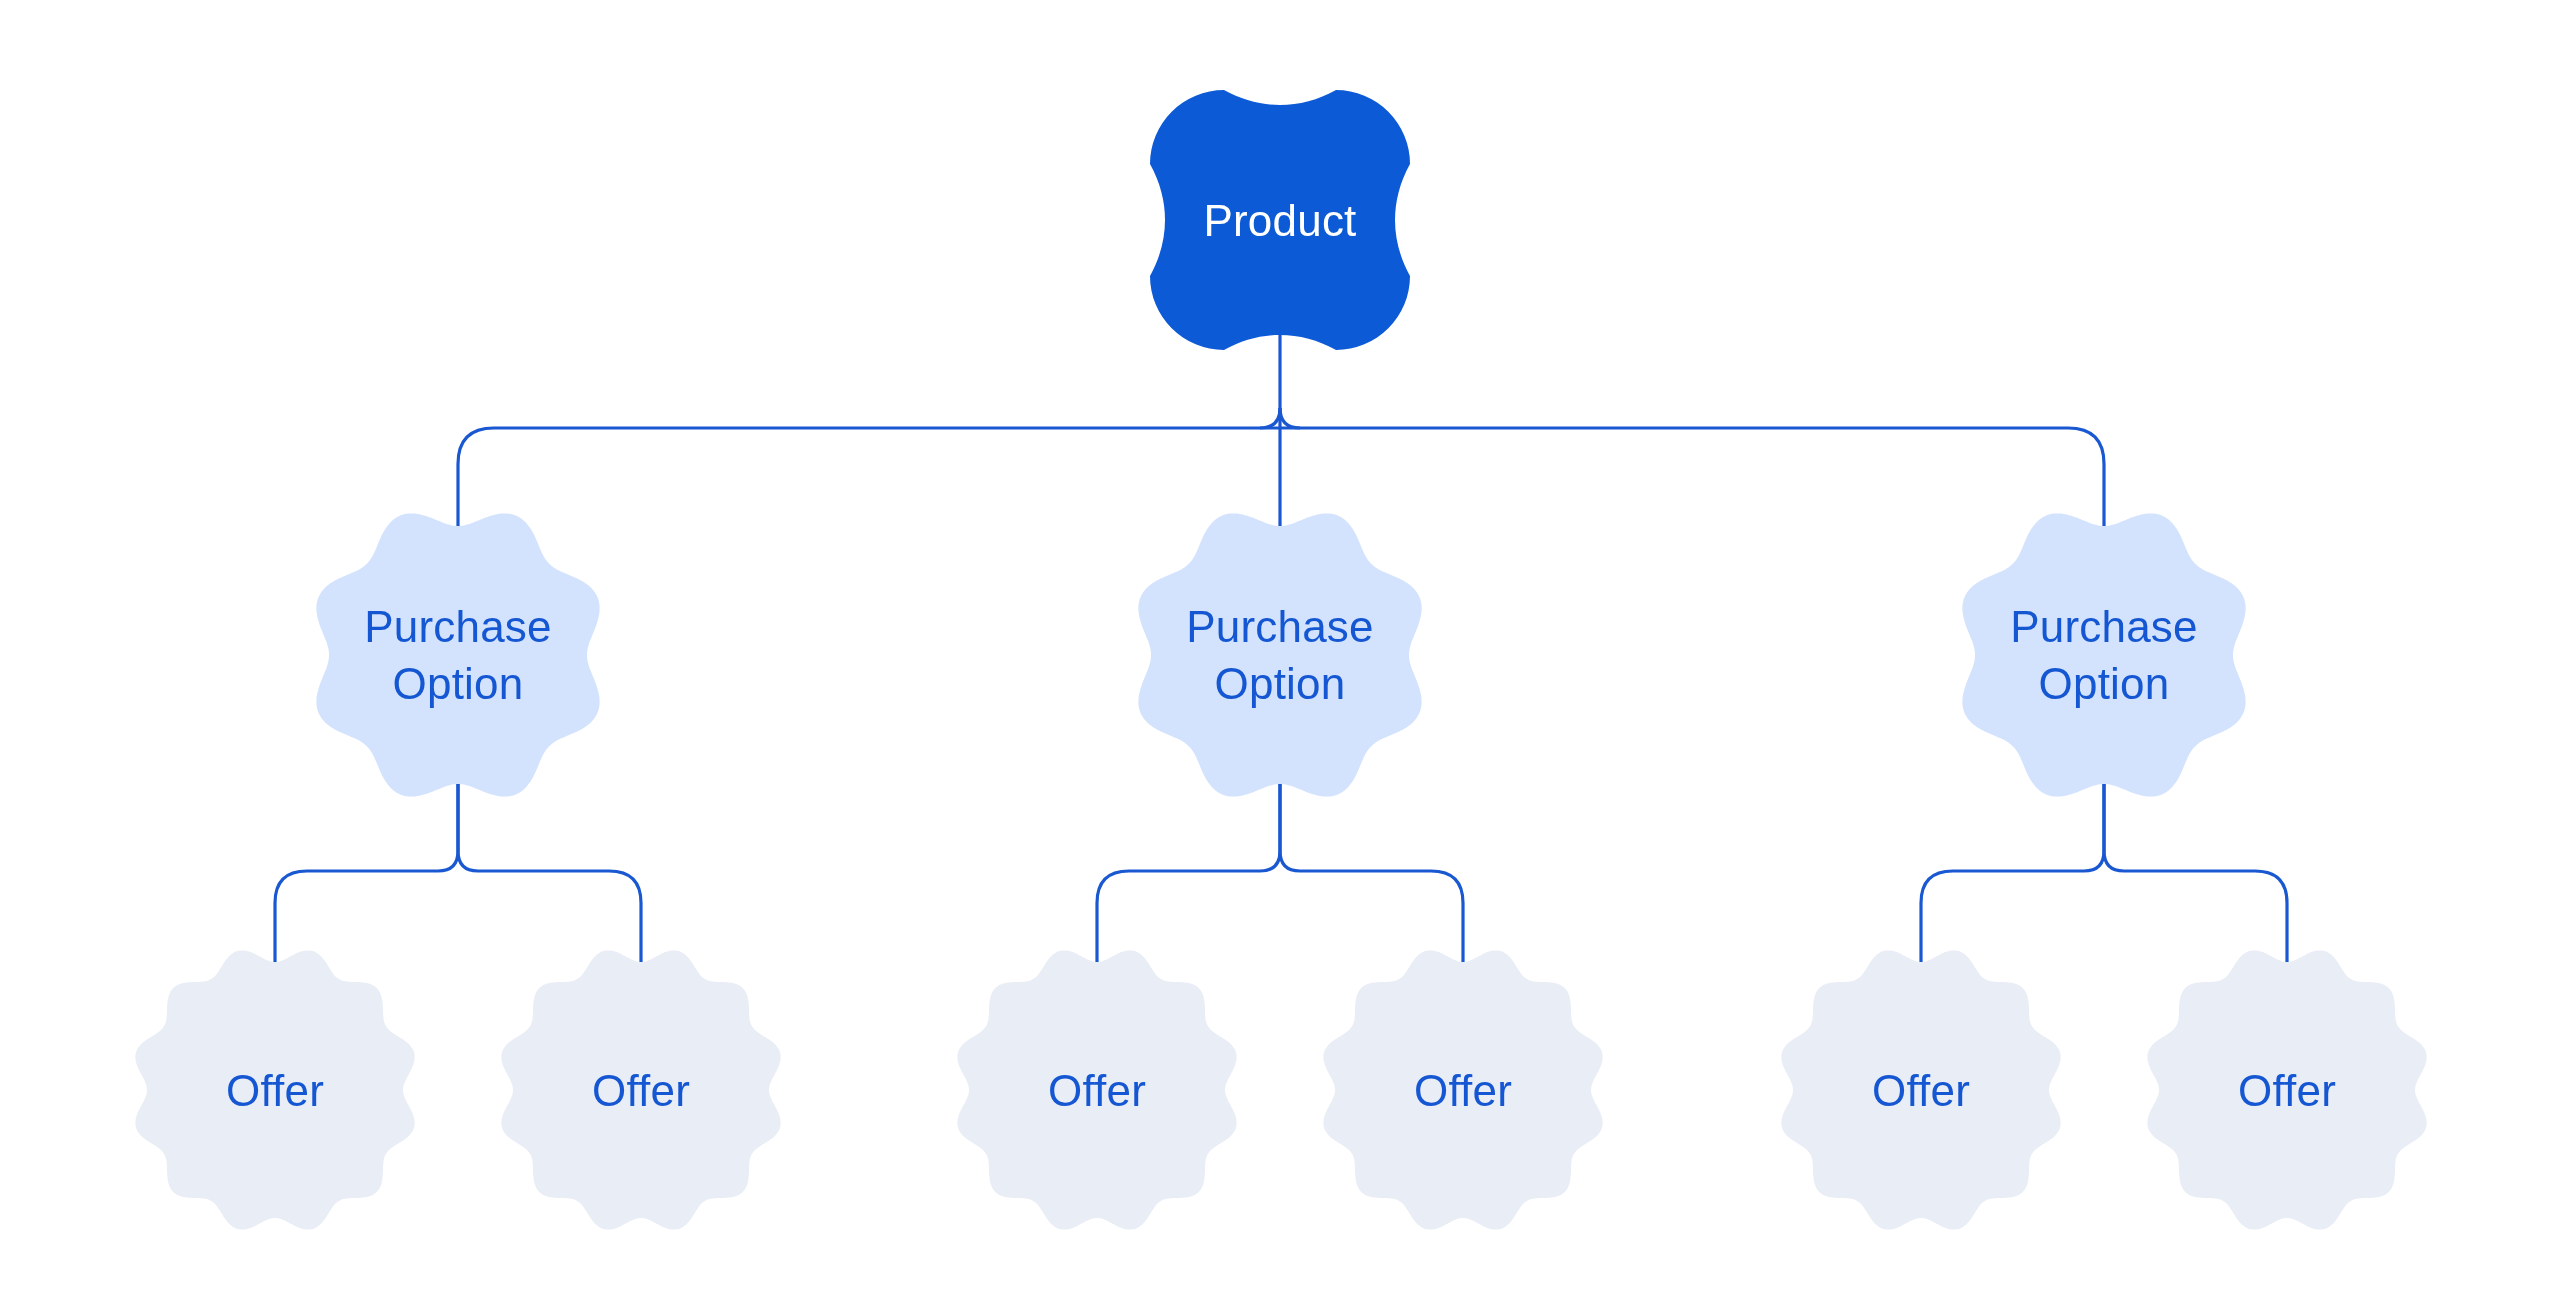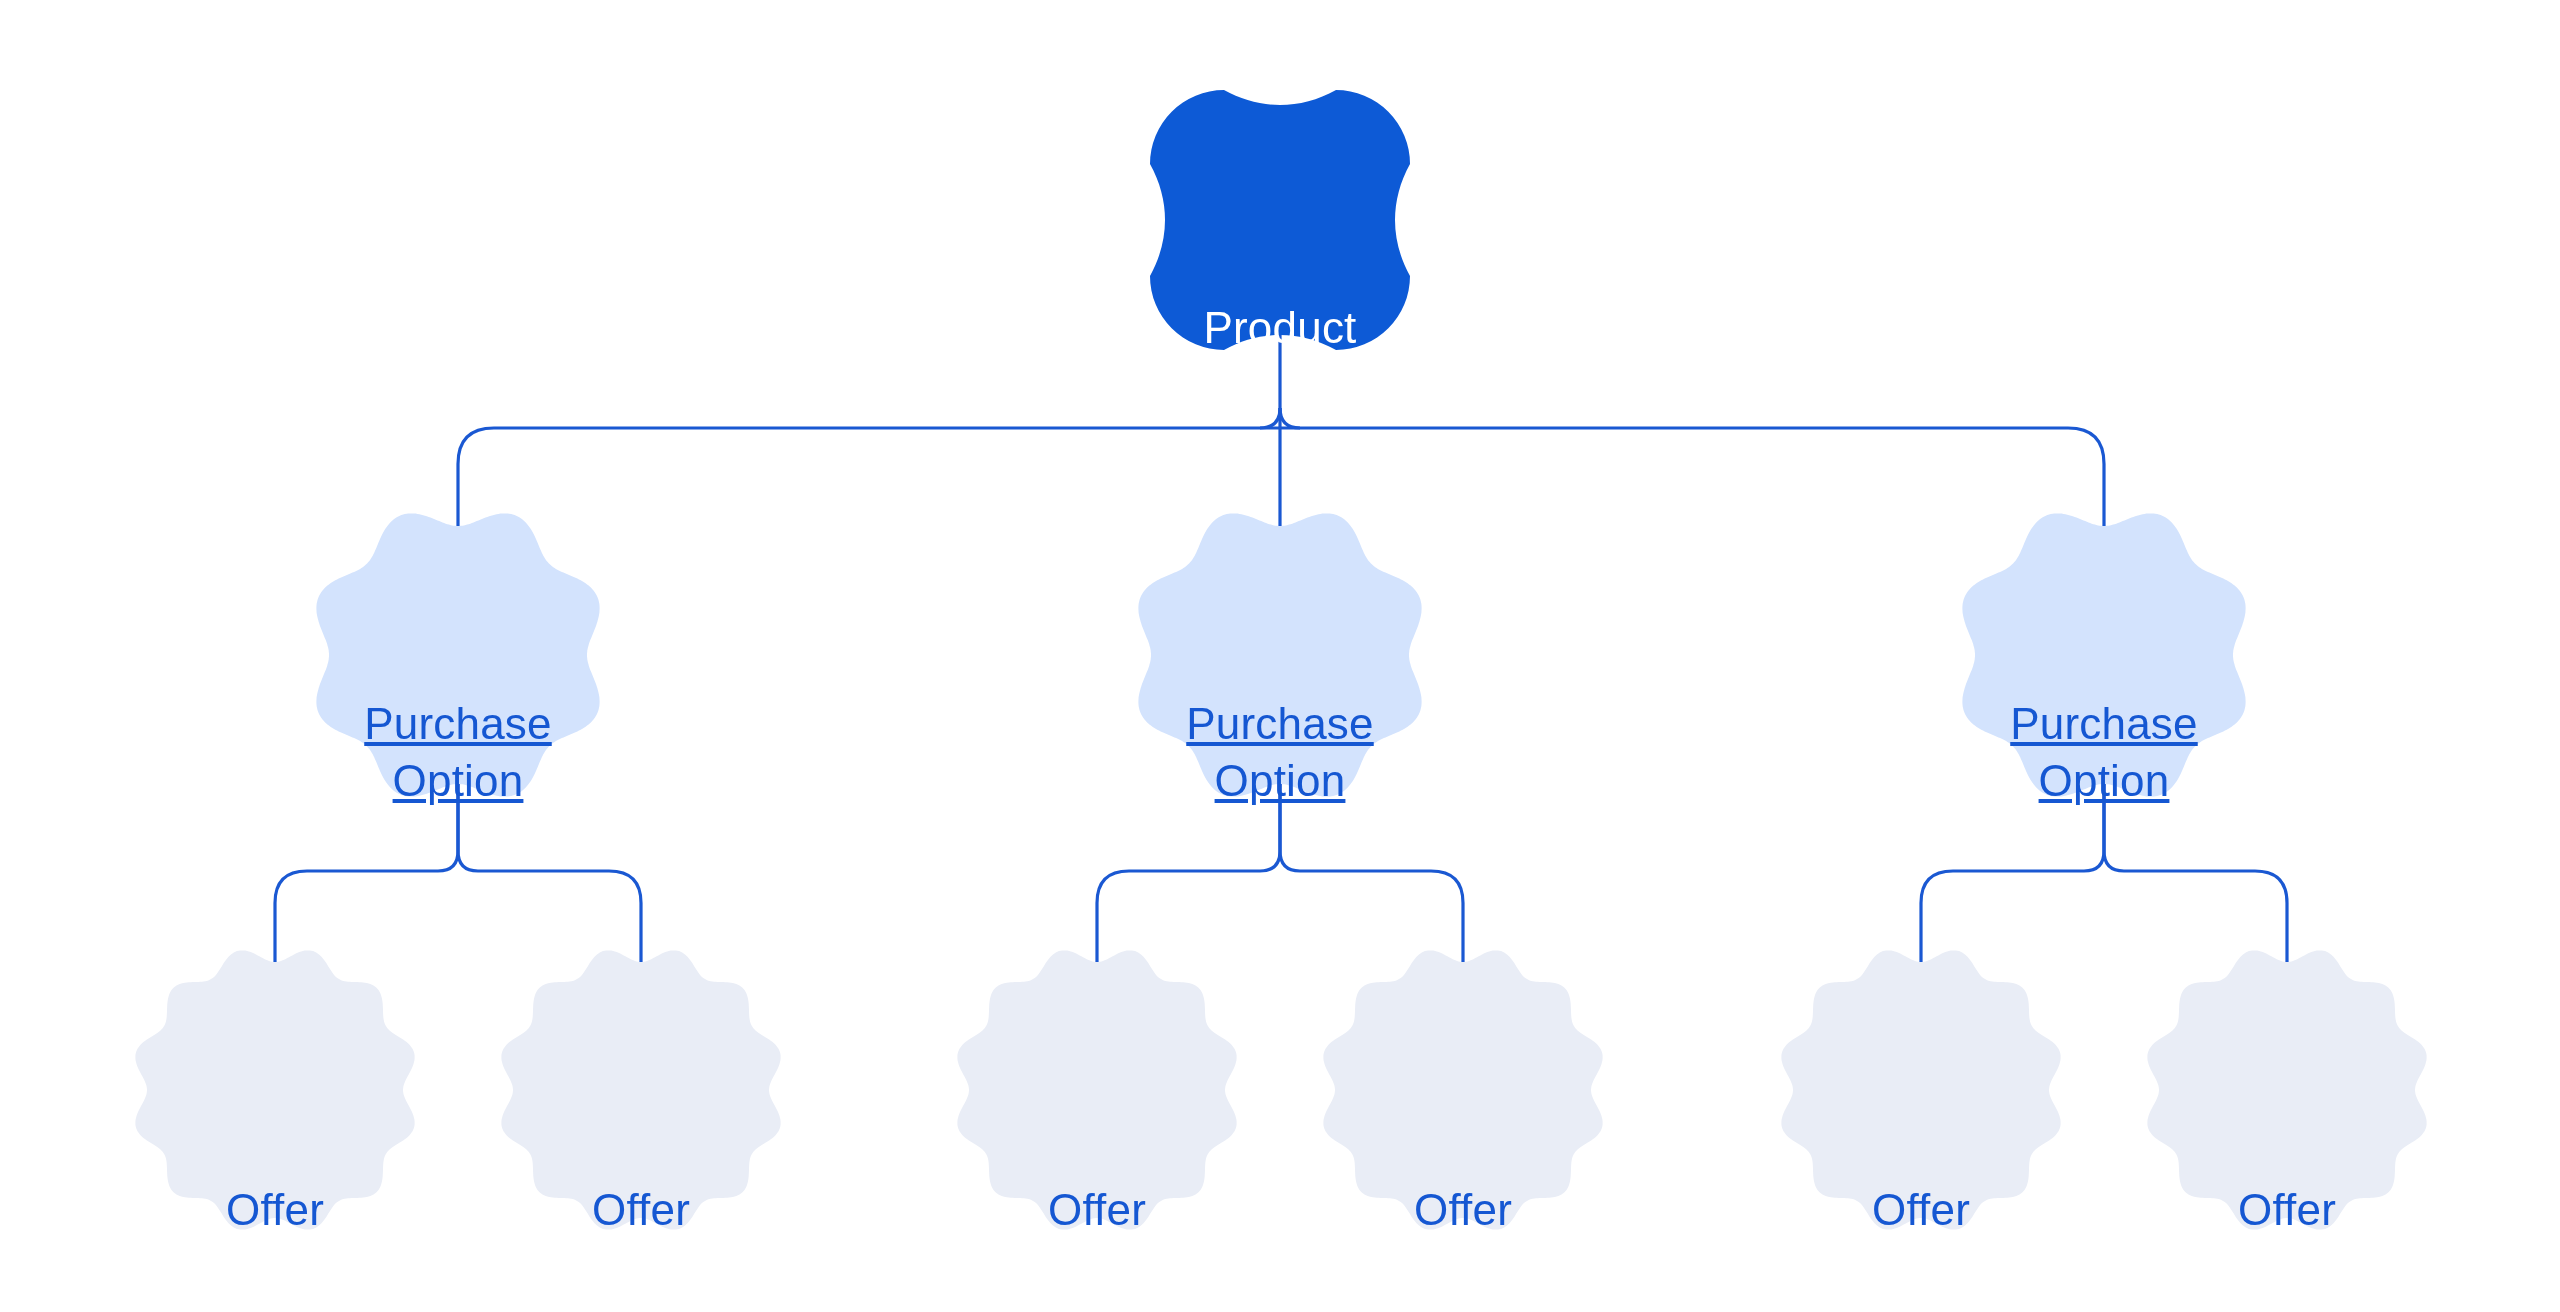--- a/index.html
+++ b/index.html
@@ -21,42 +21,41 @@
   #connectors {
     position: absolute;
     left: 0;
     top: 0;
     width: 2560px;
     height: 1312px;
   }
   .node {
     position: absolute;
     display: flex;
-    align-items: flex-end;
+    align-items: center;
     justify-content: center;
   }
   .node svg.blob {
     position: absolute;
     inset: 0;
     width: 100%;
     height: 100%;
   }
   .label {
     position: relative;
     z-index: 2;
     text-align: center;
     font-size: 44px;
     line-height: 57px;
     font-weight: 500;
     letter-spacing: 0.2px;
     user-select: none;
   }
   .label.two-line {
     max-width: 220px;
-    text-decoration: underline;
   }
 </style>
 </head>
 <body>
 
 <div id="diagram">
 
   <svg id="connectors" viewBox="0 0 2560 1312">
       <path d="M 458 528 V 464 Q 458 428 494 428 H 2068 Q 2104 428 2104 464 V 528" fill="none" stroke="#1a58d2" stroke-width="3.2"></path>
       <path d="M 1280 330 V 528" fill="none" stroke="#1a58d2" stroke-width="3.2"></path>

